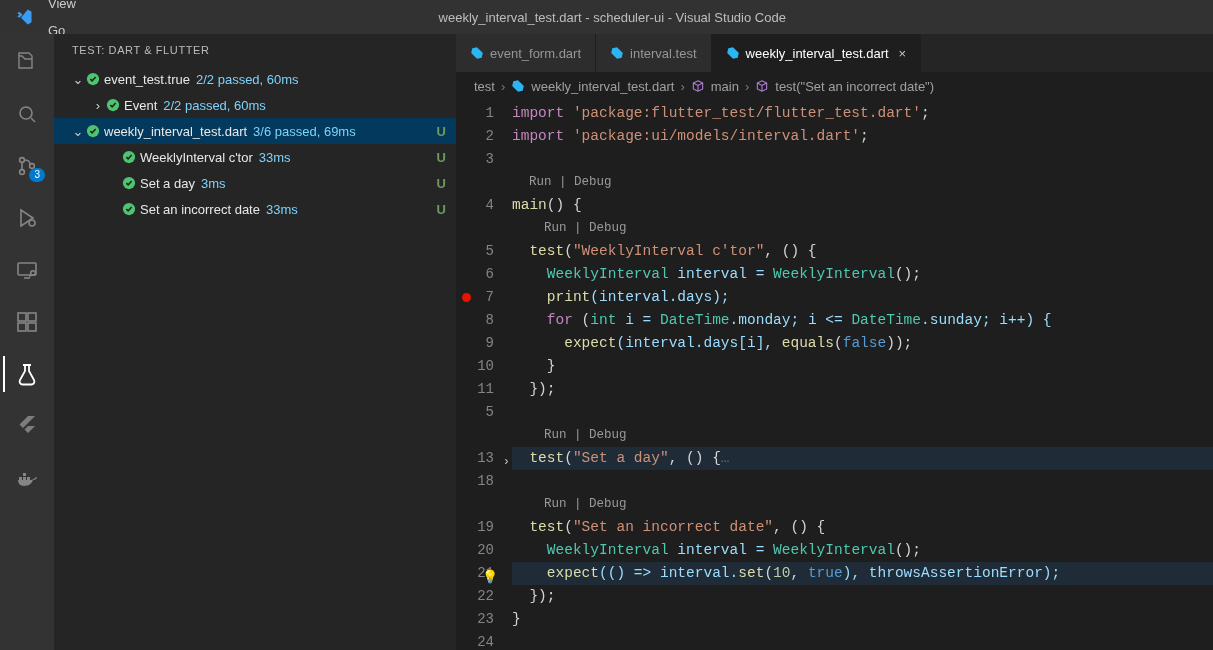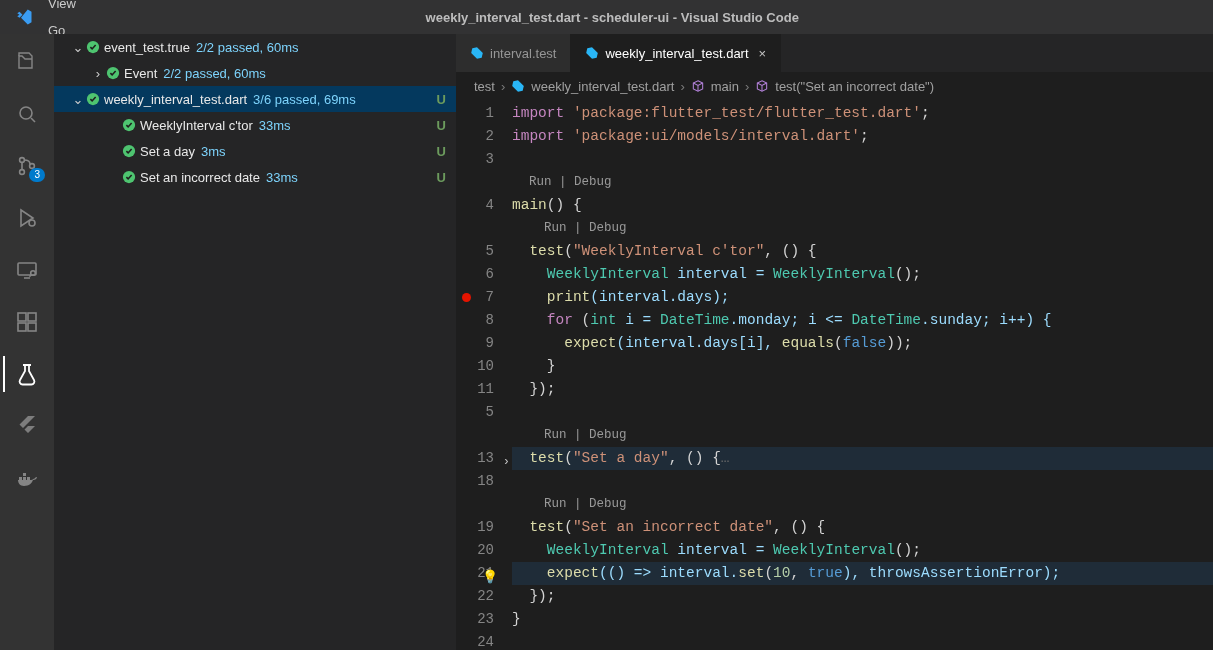--- a/index.html
+++ b/index.html
@@ -19,21 +19,21 @@
     height: 34px;
     background: #323233;
     display: flex;
     align-items: center;
     padding: 0 8px;
     color: #cccccc;
   }
   .titlebar .logo { width: 32px; display:flex; align-items:center; justify-content:center; }
   .titlebar .menus { display:flex; gap: 4px; flex-direction: column; }
   .titlebar .menus div { padding: 4px 8px; cursor: default; }
-  .titlebar .title-center { flex: 1; text-align: center; color:#cccccc; opacity:.9;font-weight:bold; }
+  .titlebar .title-center { flex: 1; text-align: center; color:#cccccc; opacity:.9; }
 
   
   .main { flex: 1; display: flex; min-height: 0; }
   .activitybar {
     width: 54px;
     background: #333333;
     display: flex;
     flex-direction: column;
     align-items: center;
     padding-top: 8px;
@@ -232,20 +232,21 @@
           <rect x="4" y="11" width="3" height="3"></rect>
           <rect x="8" y="11" width="3" height="3"></rect>
           <rect x="12" y="11" width="3" height="3"></rect>
           <rect x="8" y="7" width="3" height="3"></rect>
           <path d="M3 14h15c2 0 4-1 4-3-2 0-2 2-4 2 0 0 0 1-2 1H3c0 3 2 6 6 6 5 0 8-3 9-6"></path>
         </svg>
     </div>
   </div>
 
   <div class="sidebar">
+    <div class="sidebar-title">TEST: DART &amp; FLUTTER</div>
     <div class="tree" id="tree">
         <div class="tree-row">
           <span class="tw" style="width:16px"></span>
           <span class="chev">⌄</span>
           <span class="status-icon">
             <svg class="pass-svg" viewBox="0 0 16 16">
               <circle cx="8" cy="8" r="7" fill="#4ec470"></circle>
               <path d="M5 8.2l2 2 4-4.4" stroke="#1e1e1e" stroke-width="1.8" fill="none"></path>
             </svg>
           </span>
@@ -315,20 +316,26 @@
           <span class="label">Set an incorrect date</span>
           <span class="meta">33ms</span>
           <span class="vcs">U</span>
         </div>
       </div>
   </div>
 
   <div class="editorcol">
 
     <div class="tabs" id="tabs">
+        <div class="tab">
+          <svg class="dot" viewBox="0 0 24 24">
+            <path fill="#29b6f6" d="M4 4l8-2 10 10-2 8-8 2L2 12z"></path>
+          </svg>
+          <span>event_form.dart</span>
+        </div>
         <div class="tab">
           <svg class="dot" viewBox="0 0 24 24">
             <path fill="#29b6f6" d="M4 4l8-2 10 10-2 8-8 2L2 12z"></path>
           </svg>
           <span>interval.test</span>
         </div>
         <div class="tab active">
           <svg class="dot" viewBox="0 0 24 24">
             <path fill="#29b6f6" d="M4 4l8-2 10 10-2 8-8 2L2 12z"></path>
           </svg>

